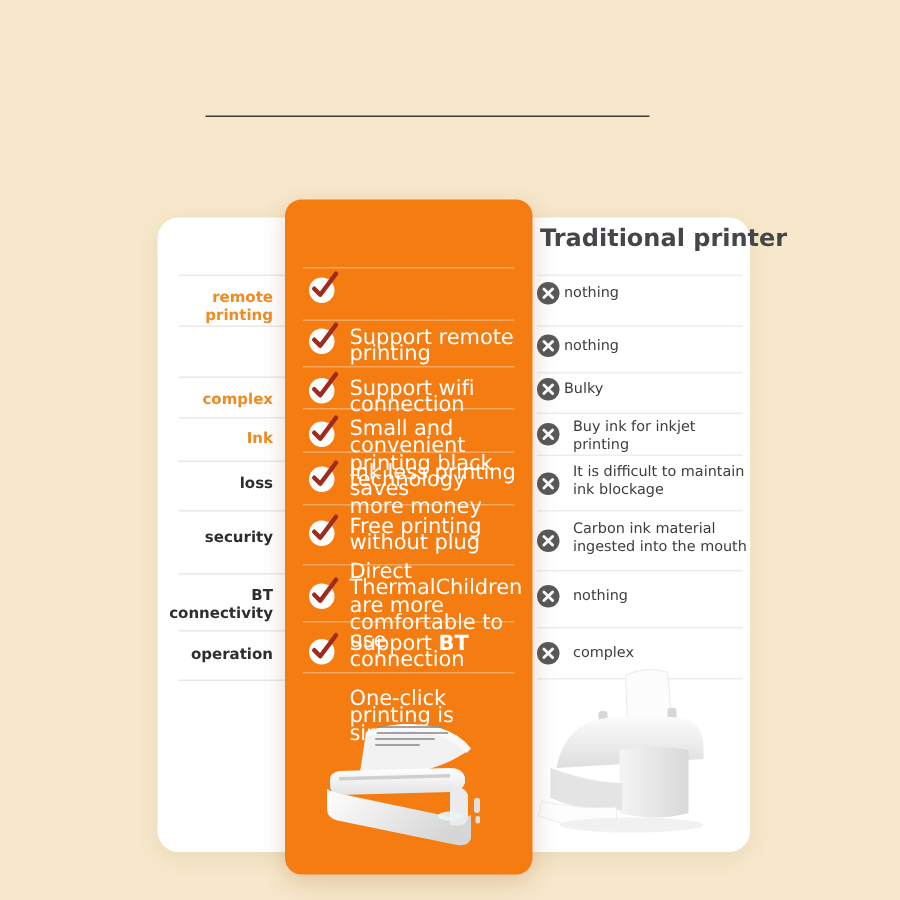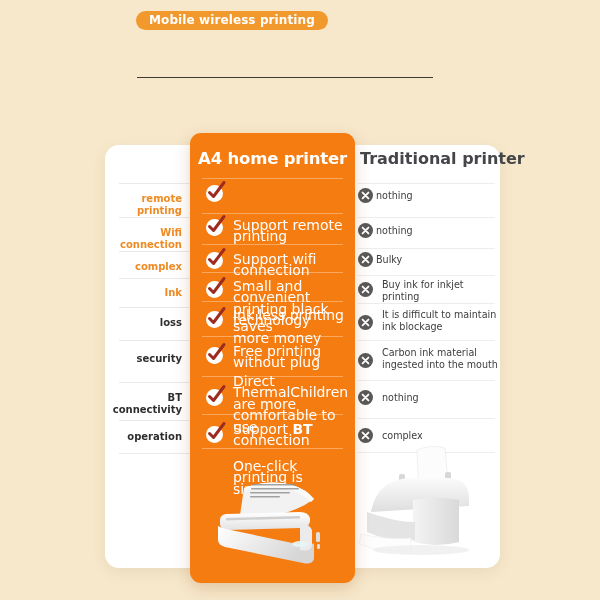--- a/index.html
+++ b/index.html
@@ -123,38 +123,36 @@
 
   
   .printer-a4{position:absolute;left:14px;top:335px;width:140px;height:100px;}
   .printer-trad{position:absolute;left:355px;top:440px;width:150px;height:120px;}
 </style>
 </head>
 <body>
 
 <div class="page">
 
-  <div class="badge">Mobile wireless printing</div>
   <div class="title-rule"></div>
 
   <div class="white-card"></div>
 
   <div class="left-col">
     <div class="left-div" style="top:38px"></div>
     <div class="left-div" style="top:72px"></div>
     <div class="left-div" style="top:106px"></div>
     <div class="left-div" style="top:133px"></div>
     <div class="left-div" style="top:162px"></div>
     <div class="left-div" style="top:195px"></div>
     <div class="left-div" style="top:237px"></div>
     <div class="left-div" style="top:275px"></div>
     <div class="left-div" style="top:308px"></div>
 
     <div class="left-row hl" style="top:48px">remote printing</div>
-    <div class="left-row hl" style="top:82px">Wifi connection</div>
     <div class="left-row hl" style="top:116px">complex</div>
     <div class="left-row hl" style="top:142px">Ink</div>
     <div class="left-row dk" style="top:172px">loss</div>
     <div class="left-row dk" style="top:208px">security</div>
     <div class="left-row dk" style="top:247px">BT
 connectivity</div>
     <div class="left-row dk" style="top:286px">operation</div>
   </div>
 
   <div>
@@ -267,21 +265,20 @@
 
       <path d="M12 72 q28 10 48 10 l0 18 q-26 2 -48 -8 z" fill="#e4e4e4"></path>
 
       <path d="M6 94 q26 6 50 4 l0 12 q-26 4 -52 -6 z" fill="#fdfdfd" stroke="#ececec" stroke-width="0.6"></path>
 
       <ellipse cx="66" cy="110" rx="48" ry="5" fill="#ededed" opacity="0.8"></ellipse>
     </svg>
   </div>
 
   <div class="orange-card">
-    <div class="col-head-orange">A4 home printer</div>
 
     <div class="o-div" style="top:45px"></div>
     <div class="o-div" style="top:80px"></div>
     <div class="o-div" style="top:111px"></div>
     <div class="o-div" style="top:139px"></div>
     <div class="o-div" style="top:168px"></div>
     <div class="o-div" style="top:203px"></div>
     <div class="o-div" style="top:243px"></div>
     <div class="o-div" style="top:281px"></div>
     <div class="o-div" style="top:315px"></div>

